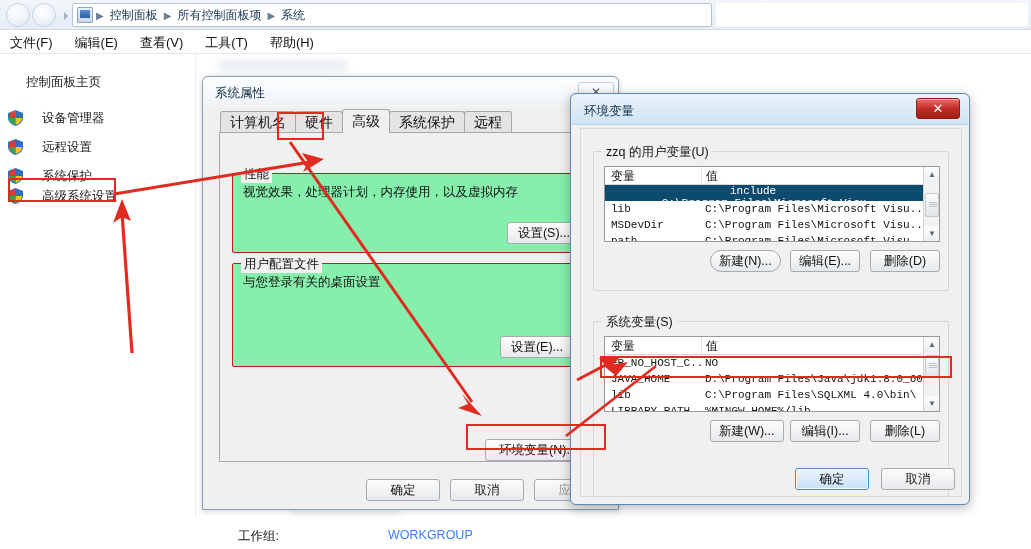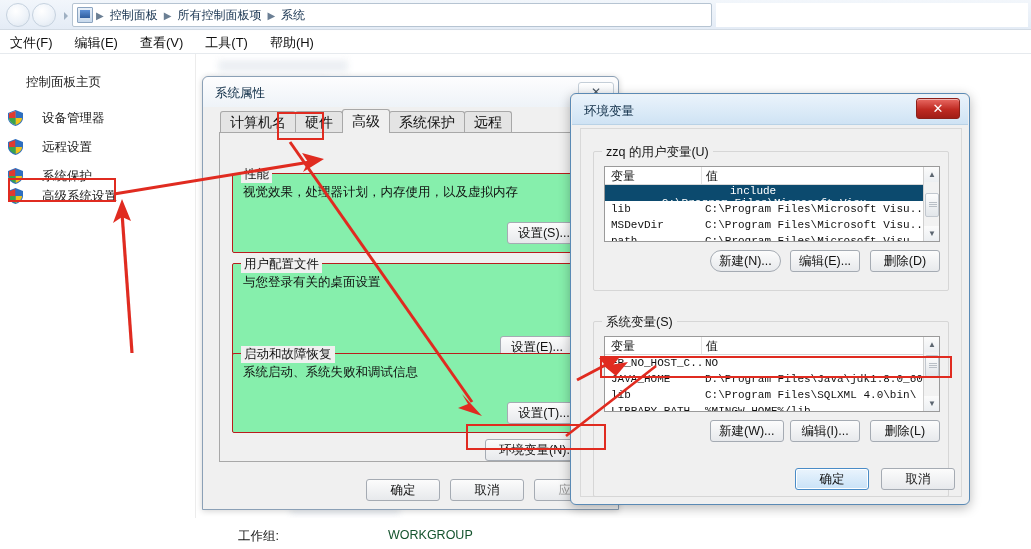--- a/index.html
+++ b/index.html
@@ -220,21 +220,21 @@
     content:"";position:absolute;left:3px;top:50%;margin-top:-3px;width:8px;height:6px;
     background:repeating-linear-gradient(#b9bfc6 0 1px, transparent 1px 2px);
   }
   .env-footer{
     position:absolute;left:0;top:362px;width:400px;height:46px;
     display:flex;justify-content:flex-end;align-items:center;gap:12px;padding-right:16px;
   }
 
   
   .workgroup-label{position:absolute;left:238px;top:528px;font-size:12.5px;color:#111;}
-  .workgroup-value{position:absolute;left:388px;top:528px;font-size:12.5px;color:#14532d;}
+  .workgroup-value{position:absolute;left:388px;top:528px;font-size:12.5px;color:#3b82f6;}
 
   .bottom-strip{position:absolute;left:0;top:518px;width:1031px;height:31px;background:#ffffff;}
 </style>
 </head>
 <body>
 
 <div id="root">
 
   <div class="explorer-top">
     <div class="nav-circles">
@@ -350,25 +350,20 @@
           <span class="group-desc">视觉效果，处理器计划，内存使用，以及虚拟内存</span>
           <div class="winbtn" style="right:8px; bottom:8px;">设置(S)...</div>
         </div>
 
         <div class="group" style="top:130px; height:104px;">
           <span class="group-legend">用户配置文件</span>
           <span class="group-desc">与您登录有关的桌面设置</span>
           <div class="winbtn" style="right:15px; bottom:8px;">设置(E)...</div>
         </div>
 
-        <div class="group" style="top:220px; height:80px;">
-          <span class="group-legend">启动和故障恢复</span>
-          <span class="group-desc">系统启动、系统失败和调试信息</span>
-          <div class="winbtn" style="right:8px; bottom:8px;">设置(T)...</div>
-        </div>
 
         <div class="winbtn" style="right:12px; top:306px; min-width:106px;">环境变量(N)...</div>
       </div>
     </div>
 
     <div class="sysprop-footer">
       <div class="winbtn" style="position:relative;">确定</div>
       <div class="winbtn" style="position:relative;">取消</div>
       <div class="winbtn disabled" style="position:relative;">应用</div>
     </div>

